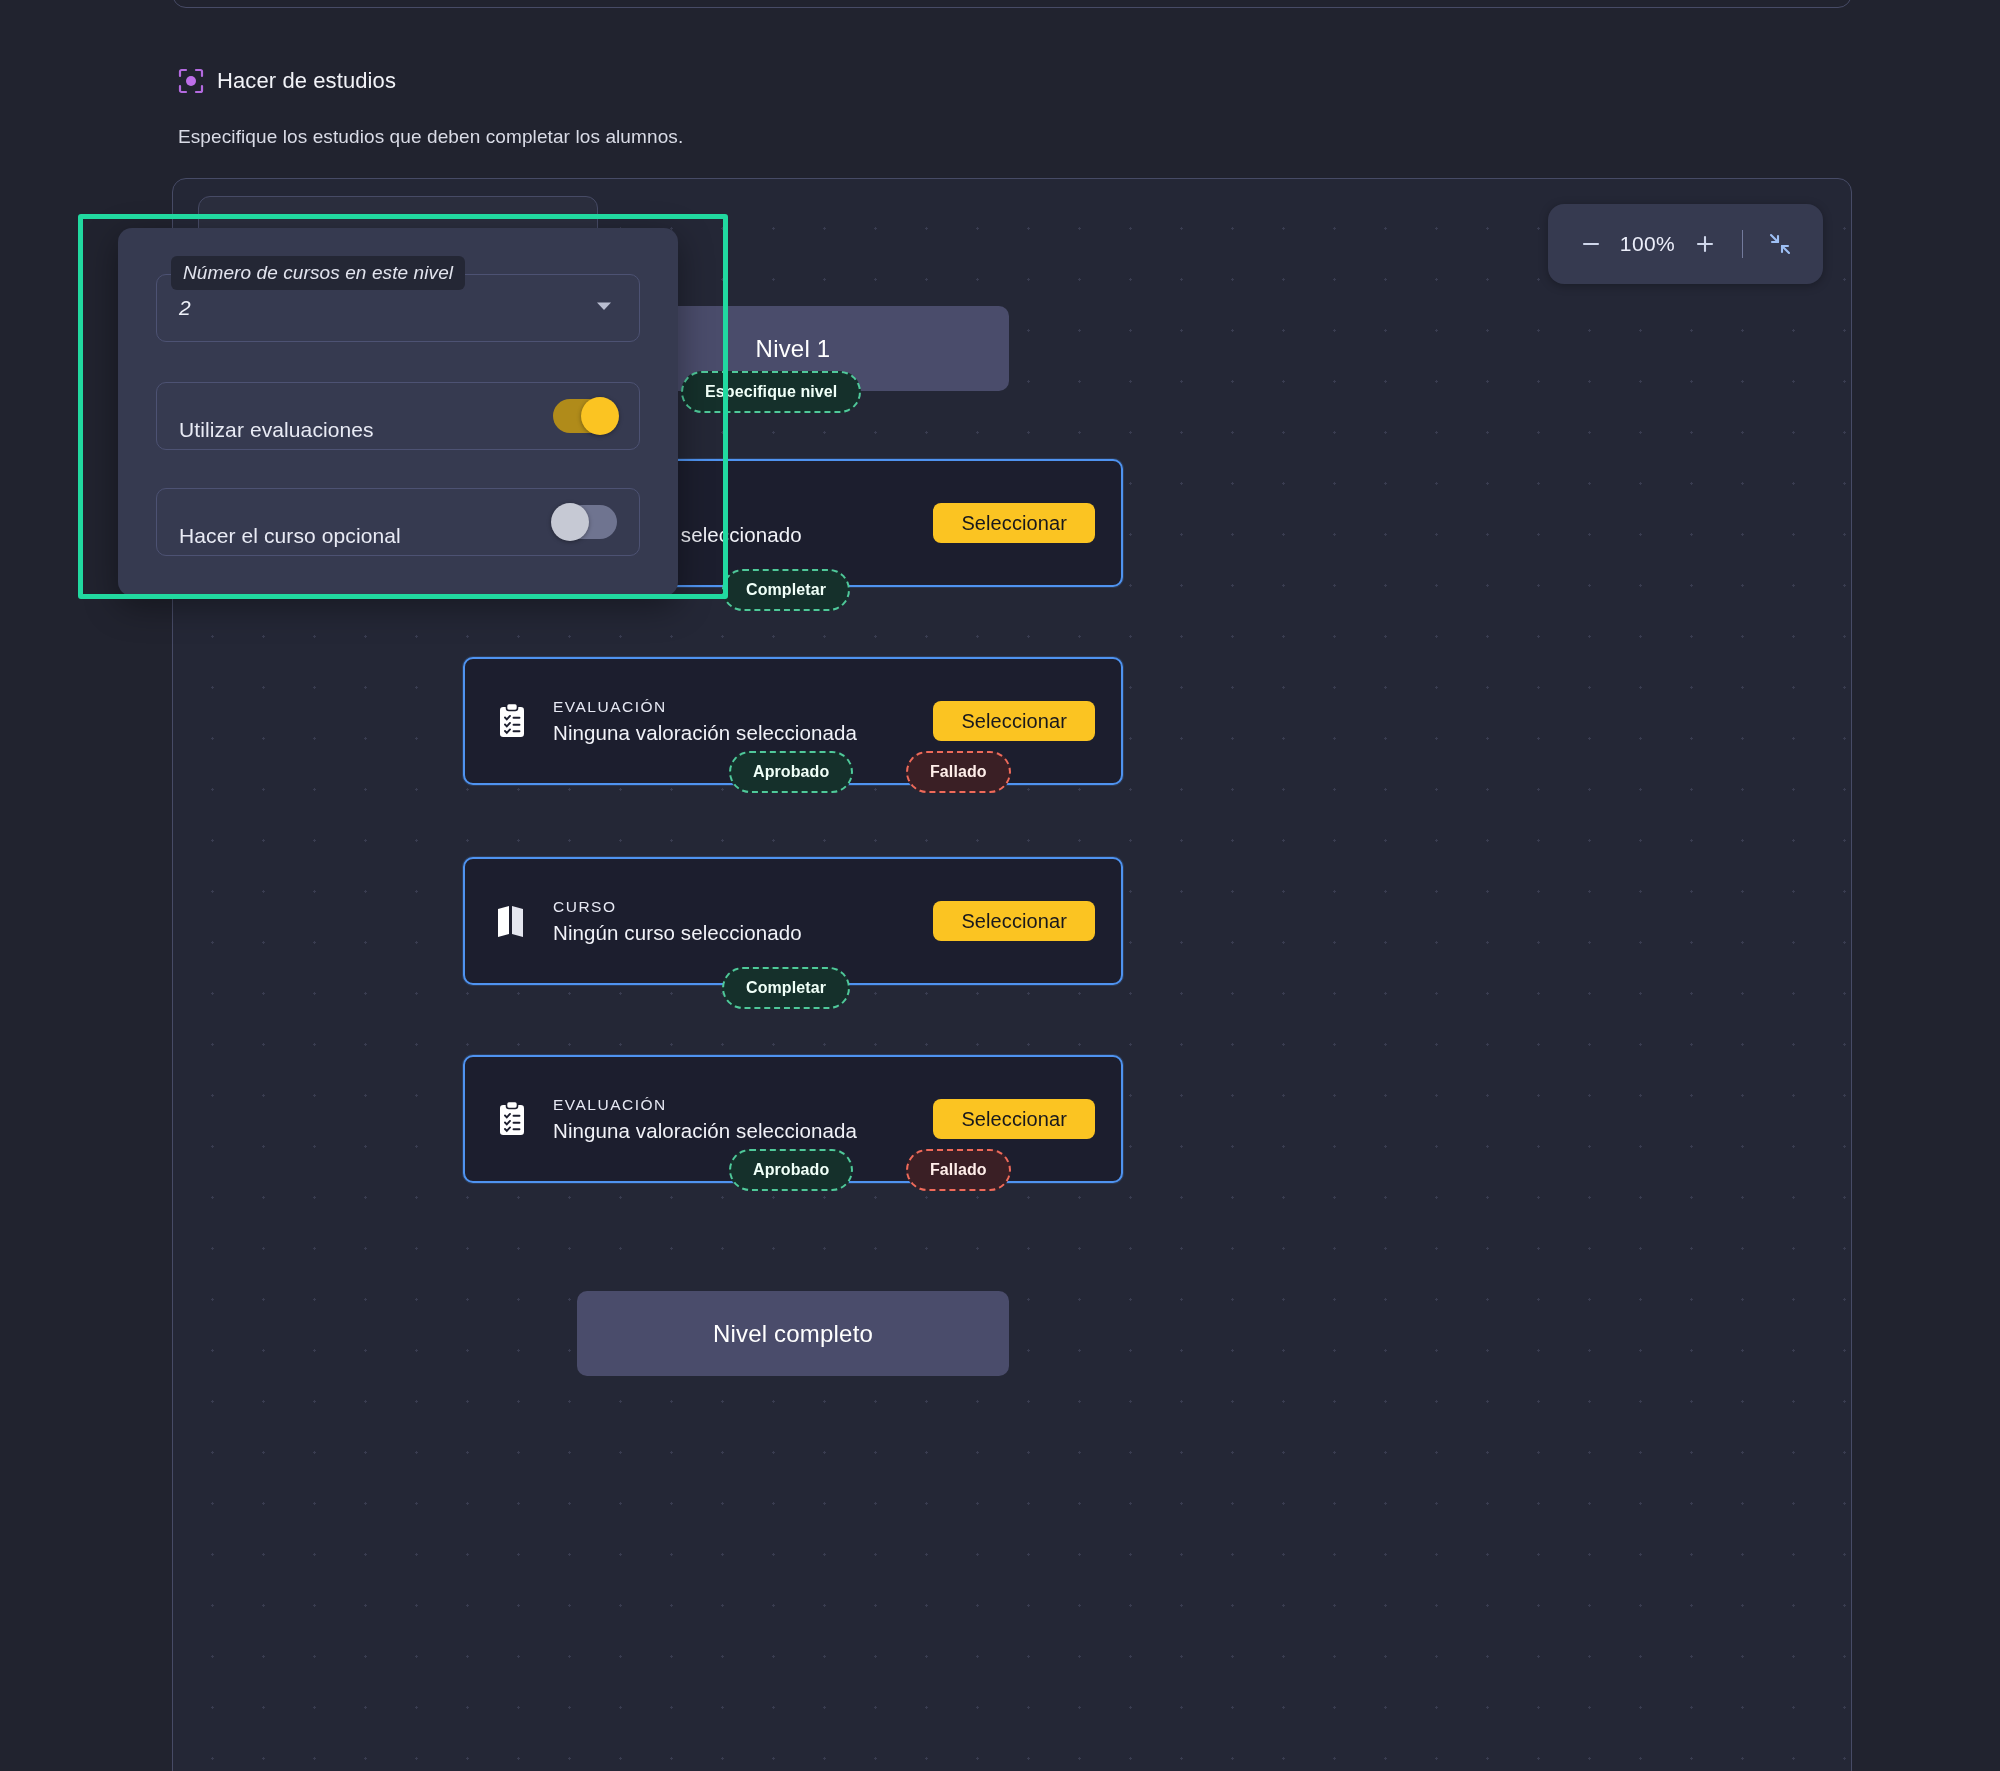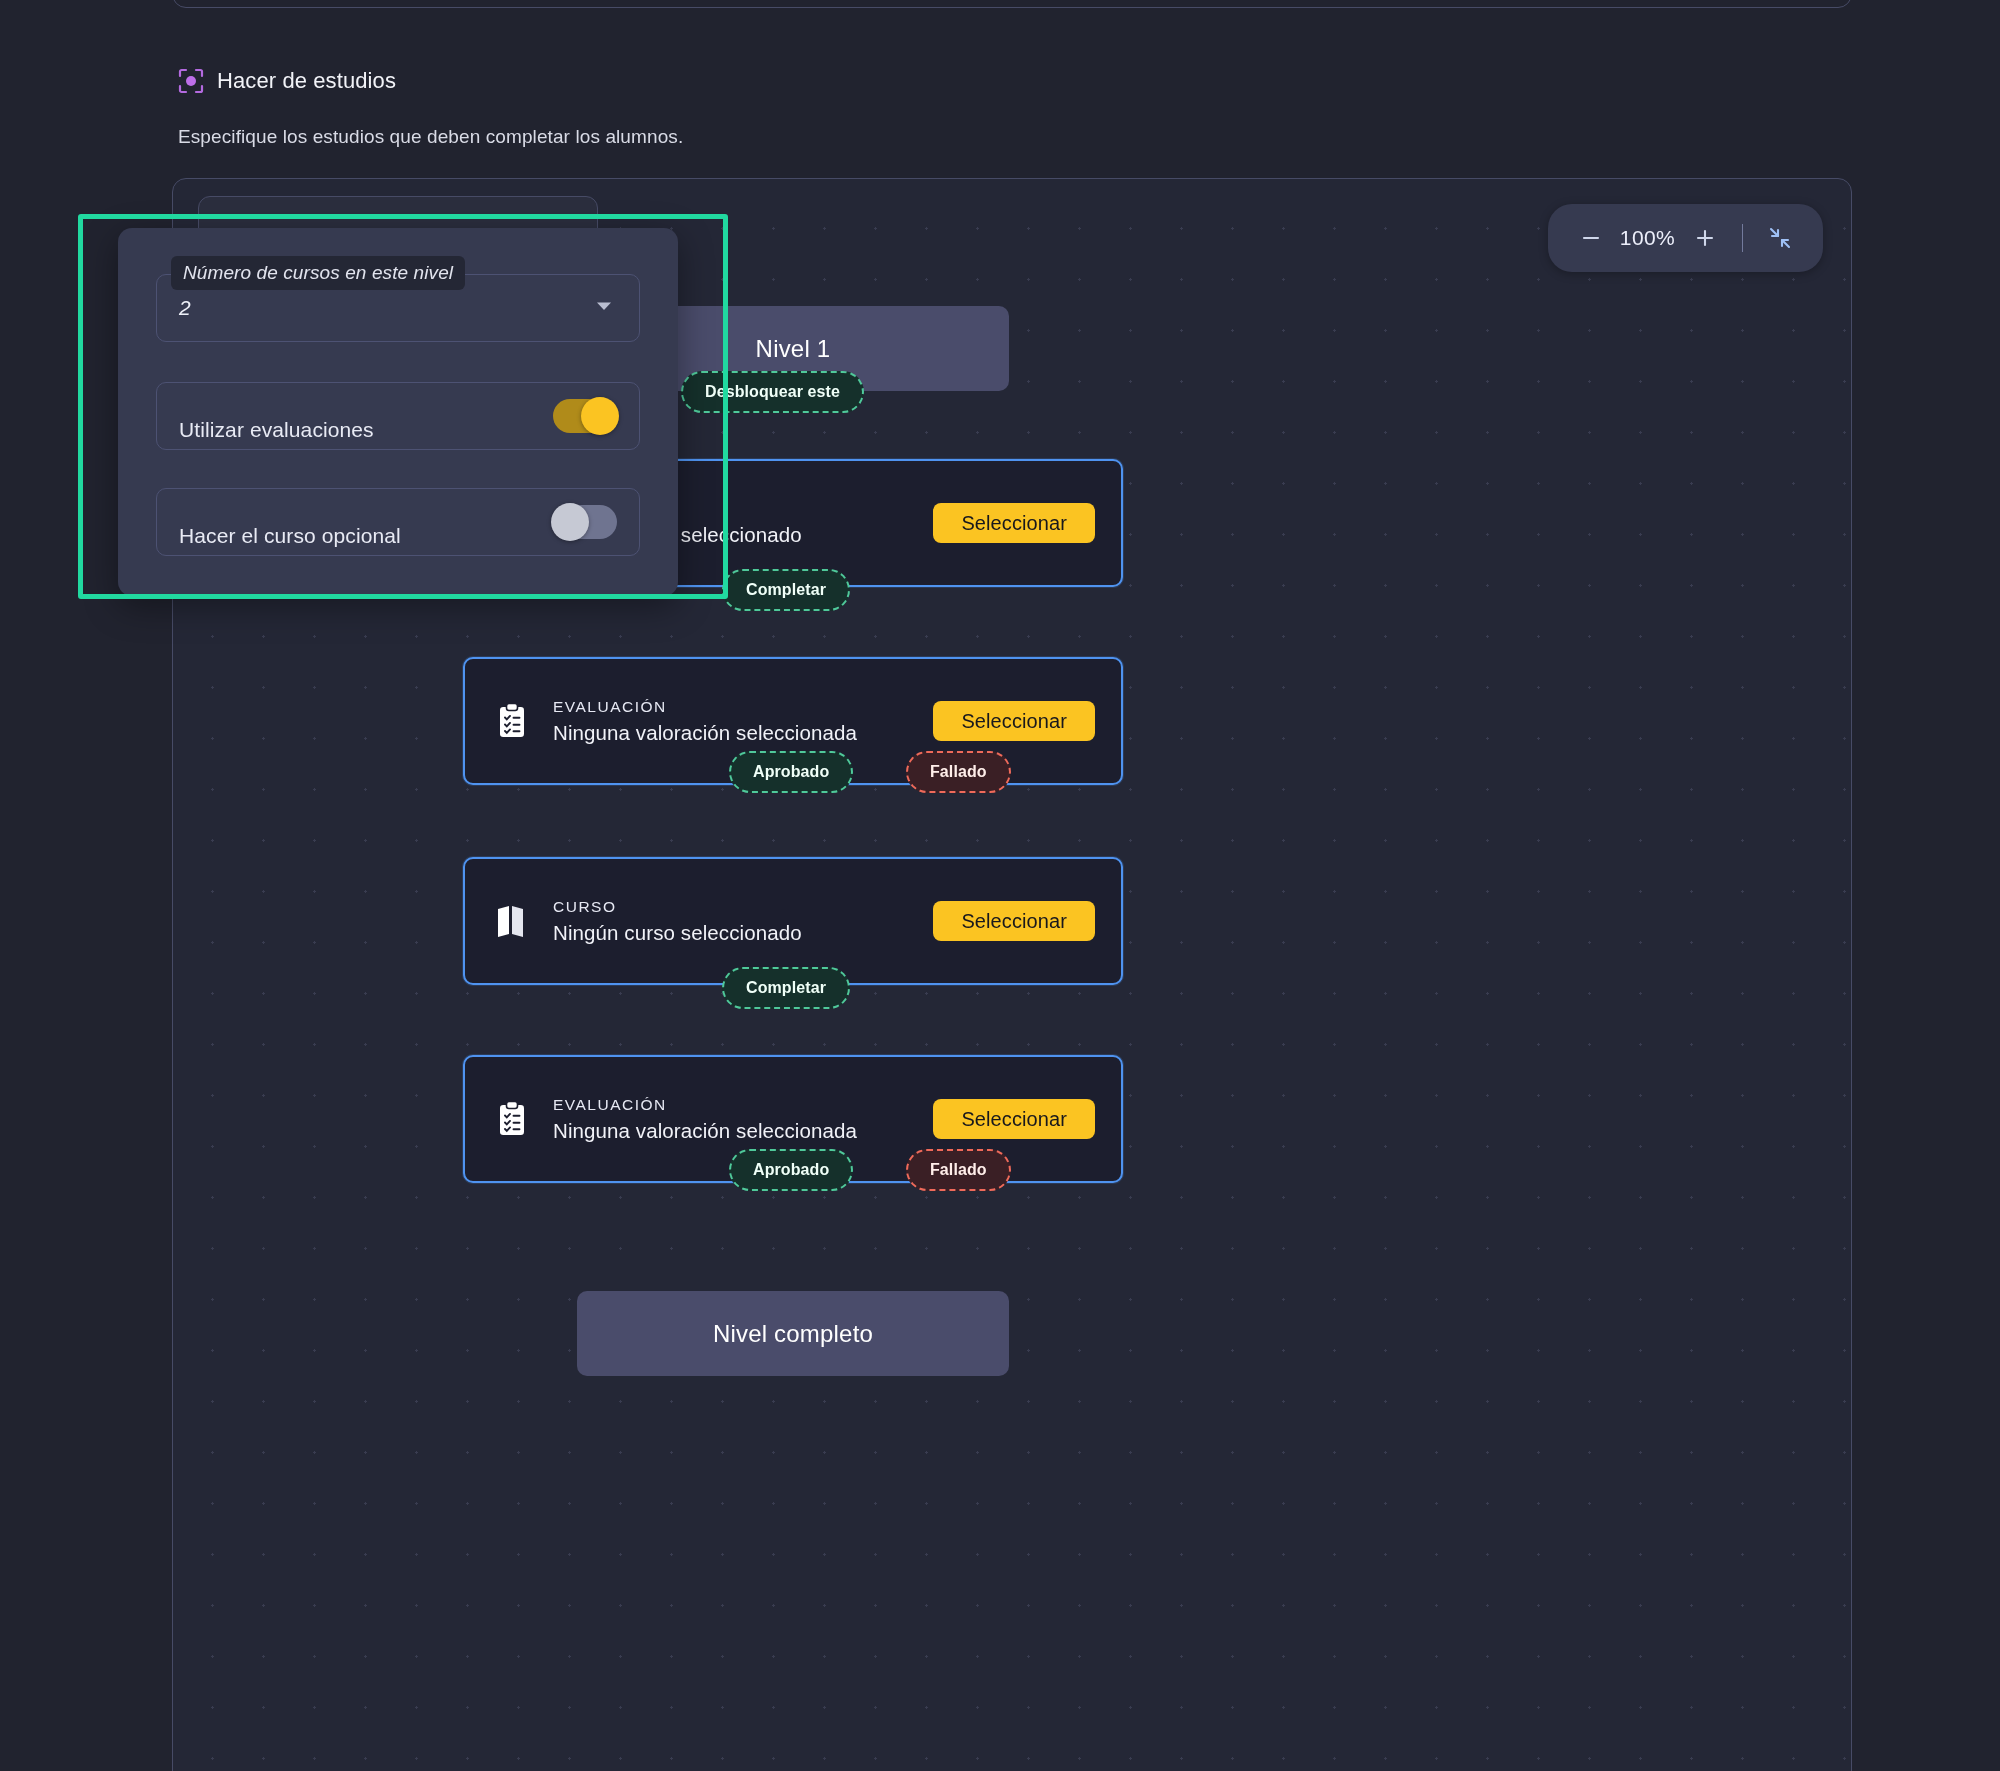--- a/index.html
+++ b/index.html
@@ -57,22 +57,22 @@
     position:absolute;inset:0;
     background-image:radial-gradient(circle, #4a4e66 1.3px, transparent 1.4px);
     background-size:51px 51px;
     background-position:14px 24px;
     opacity:.55;
   }
 
   
   #zoom-toolbar{
     position:absolute;right:28px;top:25px;
-    height:68px;display:flex;align-items:center;gap:4px;
-    background:#363a50;border-radius:24px;padding:0 22px;
+    height:80px;display:flex;align-items:center;gap:4px;
+    background:#363a50;border-radius:16px;padding:0 22px;
     box-shadow:0 2px 10px rgba(0,0,0,.28);
   }
   .zoom-btn{
     width:42px;height:42px;display:flex;align-items:center;justify-content:center;
     color:#cfd6ea;cursor:pointer;border-radius:7px;font-size:0;
   }
   #zoom-level{font-size:21px;color:#eceefa;min-width:64px;text-align:center;letter-spacing:.4px;}
   #zoom-divider{width:1.5px;height:28px;background:#737a9c;margin:0 12px;}
 
   
@@ -217,21 +217,21 @@
 
     <path d="M620 808 L620 876" stroke="#5ec9a0" stroke-width="2.3" fill="none" marker-end="url(#ah)"></path>
 
     <path d="M620 1013 L620 1043 Q620 1066 643 1066 L691 1066 Q714 1066 714 1089 L714 1110" stroke="#5ec9a0" stroke-width="4" fill="none" marker-end="url(#ah)"></path>
   </svg>
 
   <div class="node level-node" style="left:404px;top:127px;">
     <span>Nivel 1</span>
   </div>
   <div class="pill ok" style="left:508px;top:192px;">
-    <span>Desbloquear este</span>
+    <span>Especifique nivel</span>
   </div>
 
   <div class="node task-node" style="left:290px;top:280px;">
     <span class="task-icon">
       <svg width="40" height="40" viewBox="0 0 40 40">
         <path d="M6 8 L17 5 L17 33 L6 36 Z" fill="#ffffff"></path>
         <path d="M20 5 L31 8 L31 36 L20 33 Z" fill="#e4e6ef"></path>
       </svg>
     </span>
     <span class="task-text">

